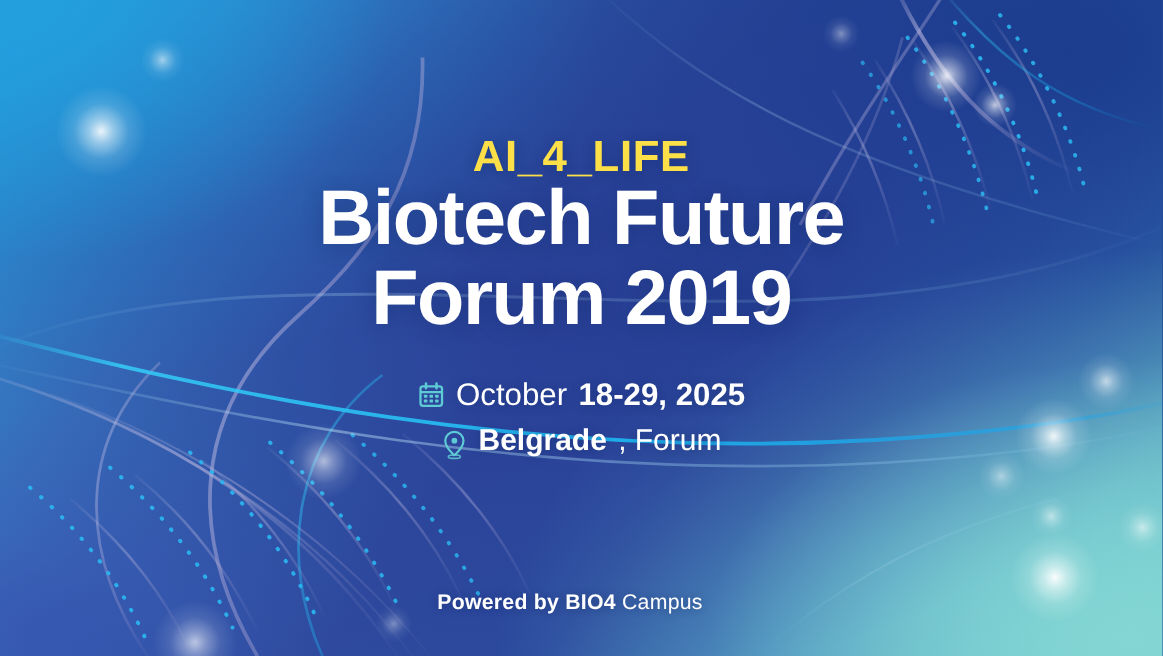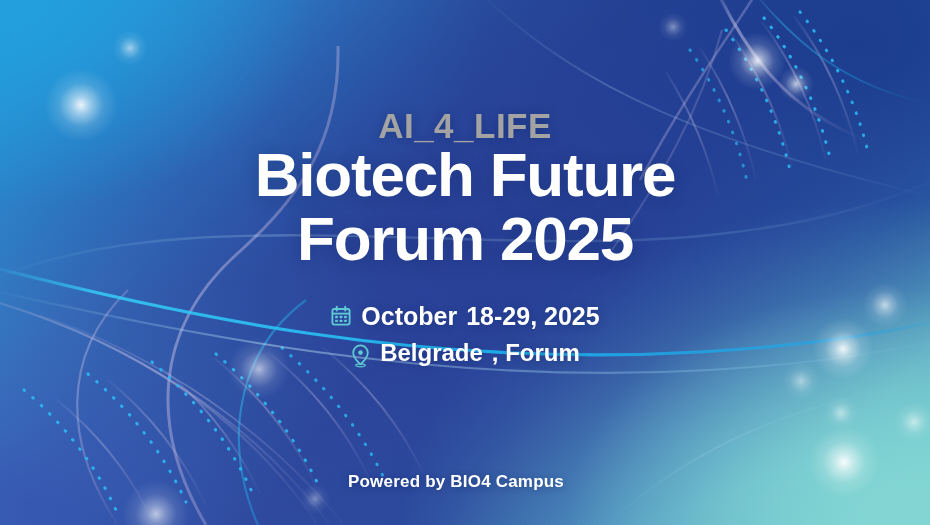--- a/index.html
+++ b/index.html
@@ -64,21 +64,21 @@
     display:flex; flex-direction:column;
     align-items:center;
     text-align:center;
   }
 
   .eyebrow{
     margin-top:108px;
     font-size:35px;
     font-weight:bold;
     letter-spacing:.5px;
-    color:#a3a3a3;
+    color:#fde047;
     line-height:1;
     text-shadow:0 1px 10px rgba(10,30,80,.35);
   }
 
   .headline{
     font-size:62px;
     font-weight:bold;
     color:#ffffff;
     line-height:1.03;
     letter-spacing:-1.2px;
@@ -95,21 +95,21 @@
     display:flex; align-items:center;
     gap:9px;
     color:#ffffff;
     line-height:1.25;
     text-shadow:0 1px 8px rgba(14,32,84,.35);
   }
   .meta-row.date{ font-size:25px; }
   .meta-row.place{ font-size:24px;align-items:flex-end; }
   .icon{ display:inline-flex; align-items:center; justify-content:center; flex:0 0 auto; }
   .t-bold{ font-weight:bold; }
-  .t-reg{ font-weight:bold; }
+  .t-reg{ font-weight:normal; }
 
   .footer{
     position:absolute;
     left:0; right:18px;
     bottom:33px;
     font-size:17px;
     color:#ffffff;
     letter-spacing:.2px;
     text-shadow:0 1px 7px rgba(14,32,84,.4);
   }
@@ -235,21 +235,21 @@
   <div class="glow" style="left:894px; top:402px;  width:40px;  height:40px;  opacity:.6;"></div>
   <div class="glow" style="left:300px; top:484px;  width:30px;  height:30px;  opacity:.4;"></div>
   <div class="glow" style="left:658px; top:12px;   width:30px;  height:30px;  opacity:.45;"></div>
 
   <div class="content">
 
     <div class="eyebrow">AI_4_LIFE</div>
 
     <h1 class="headline">
       <span class="ln">Biotech Future</span>
-      <span class="ln">Forum 2025</span>
+      <span class="ln">Forum 2019</span>
     </h1>
 
     <div class="meta">
 
       <div class="meta-row date">
         <span class="icon">
           <svg width="22" height="22" viewBox="0 0 24 24" aria-hidden="true">
             <rect x="2.6" y="4.4" width="18.8" height="17" rx="2.2" fill="none" stroke="#5ecad4" stroke-width="2"></rect>
             <path d="M2.6 9.4 H21.4" stroke="#5ecad4" stroke-width="2"></path>
             <path d="M7.4 1.9 V6.0 M16.6 1.9 V6.0" stroke="#5ecad4" stroke-width="2.2" stroke-linecap="round"></path>

